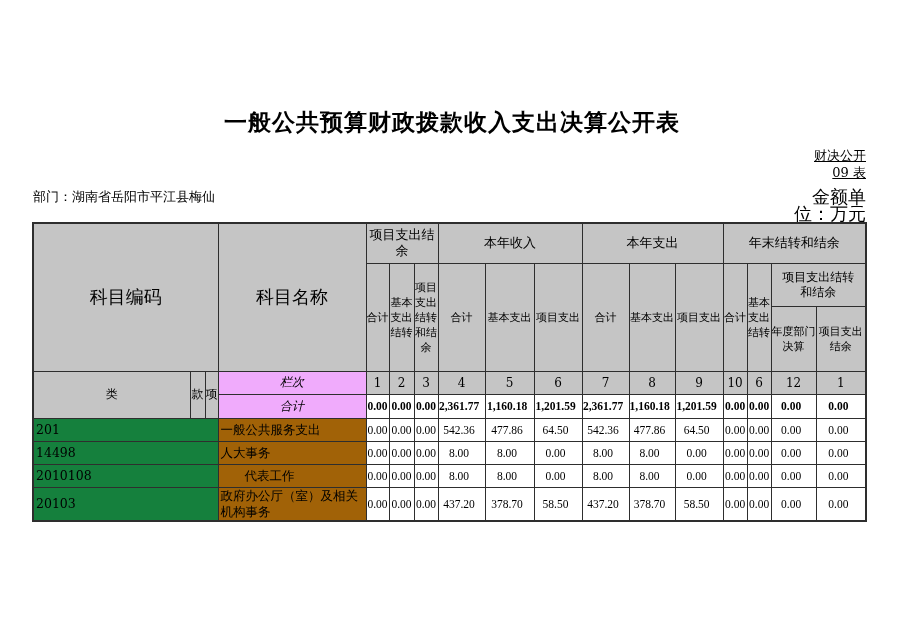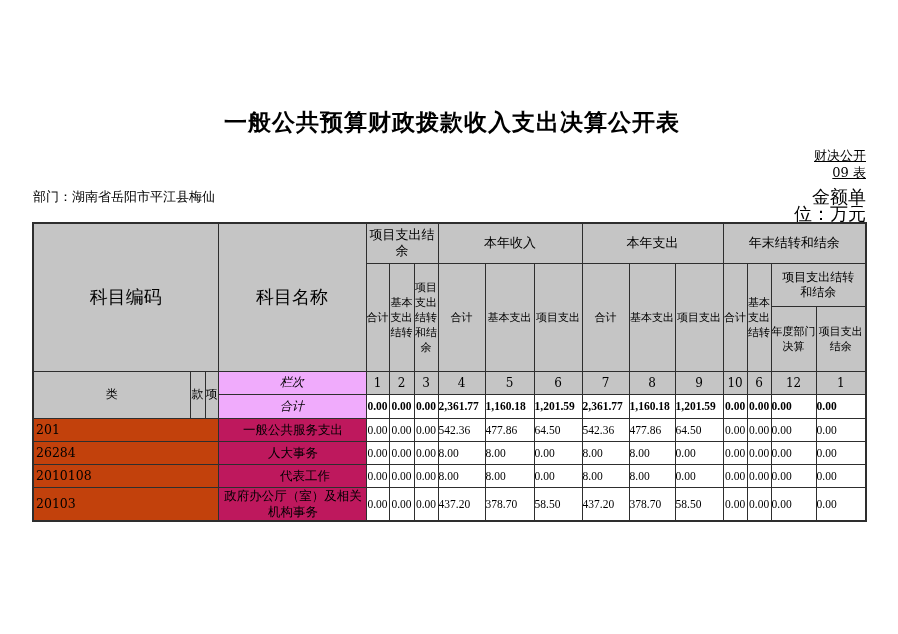--- a/index.html
+++ b/index.html
@@ -37,24 +37,24 @@
   thead th{background:#c5c5c5;font-weight:normal;text-align:center;}
   .gh{font-size:13px;line-height:16px;}         
   .sh{font-size:11px;line-height:15px;word-break:break-all;} 
   .sh2{font-size:12px;line-height:15px;word-break:break-all;padding:0 8px !important;}
   .kh{font-size:18px;}                          
   .ckh{font-size:12px;word-break:break-all;}    
   .lbl{background:#f0abfc;text-align:center;font-size:12px;font-style:italic;}
   .cn{background:#c5c5c5;text-align:center;font-size:12px;}
   td.v{font-family:"Liberation Serif","DejaVu Serif",serif;font-size:11.5px;white-space:nowrap;background:#fff;}
   td.vc{text-align:center;}
-  td.vr{text-align:left;padding-right:5px !important;}
+  td.vr{text-align:center;padding-right:5px !important;}
   td.b{font-weight:bold;}
-  td.code{font-size:12.5px;text-align:left;padding-left:2px !important;background:#c2410c;}
-  td.name{font-size:12.5px;text-align:center;padding-left:2px !important;line-height:16px;background:#be185d;}
+  td.code{font-size:12.5px;text-align:left;padding-left:2px !important;background:#15803d;}
+  td.name{font-size:12.5px;text-align:left;padding-left:2px !important;line-height:16px;background:#a16207;}
   td.name.ind{padding-left:26px !important;margin-top:12px;}
   tr.hr1{height:40px;} tr.hr2{height:43px;} tr.hr3{height:65px;}
   tr.hr4{height:23px;} tr.hr5{height:24px;}
   tbody tr{height:23px;}
 </style>
 </head>
 <body>
 
 <h1 class="page-title">一般公共预算财政拨款收入支出决算公开表</h1>
 
@@ -167,21 +167,21 @@
         <td class="v vr">64.50</td>
         <td class="v vr">542.36</td>
         <td class="v vr">477.86</td>
         <td class="v vr">64.50</td>
         <td class="v vc">0.00</td>
         <td class="v vc">0.00</td>
         <td class="v vr">0.00</td>
         <td class="v vr">0.00</td>
       </tr>
       <tr>
-        <td class="code" colspan="3">26284</td>
+        <td class="code" colspan="3">14498</td>
         <td class="name">人大事务</td>
         <td class="v vc">0.00</td>
         <td class="v vc">0.00</td>
         <td class="v vc">0.00</td>
         <td class="v vr">8.00</td>
         <td class="v vr">8.00</td>
         <td class="v vr">0.00</td>
         <td class="v vr">8.00</td>
         <td class="v vr">8.00</td>
         <td class="v vr">0.00</td>

